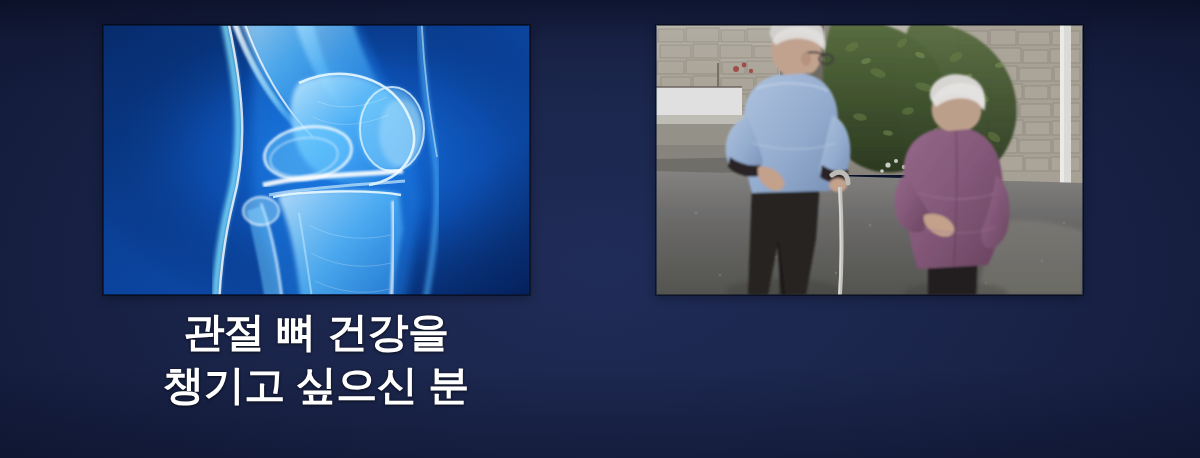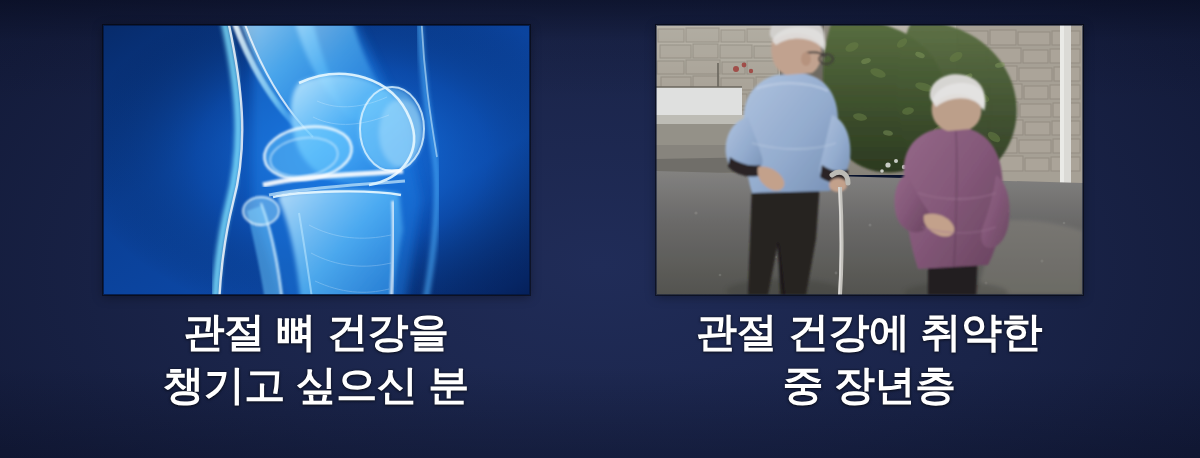--- a/index.html
+++ b/index.html
@@ -436,17 +436,15 @@
                    C320 70 300 64 284 74 C280 78 276 80 274 72 Z" fill="#e4e1dc"></path>
           <path d="M276 76 C280 62 300 54 318 60 C328 64 332 76 328 86
                    C322 72 298 68 280 82 Z" fill="#f2f0ed" opacity="0.92"></path>
         </g>
 
         <rect x="0" y="0" width="427" height="270" fill="#2a3550" opacity="0.07"></rect>
         <rect x="0" y="0" width="427" height="270" fill="none" stroke="#0b1430" stroke-width="2" opacity="0.55"></rect>
       </svg>
     </div>
 
-    <div class="caption"><span>관절 건강에 취약한</span>
-<span>중 장년층</span></div>
   </div>
 
 </div>
 
 </body></html>

